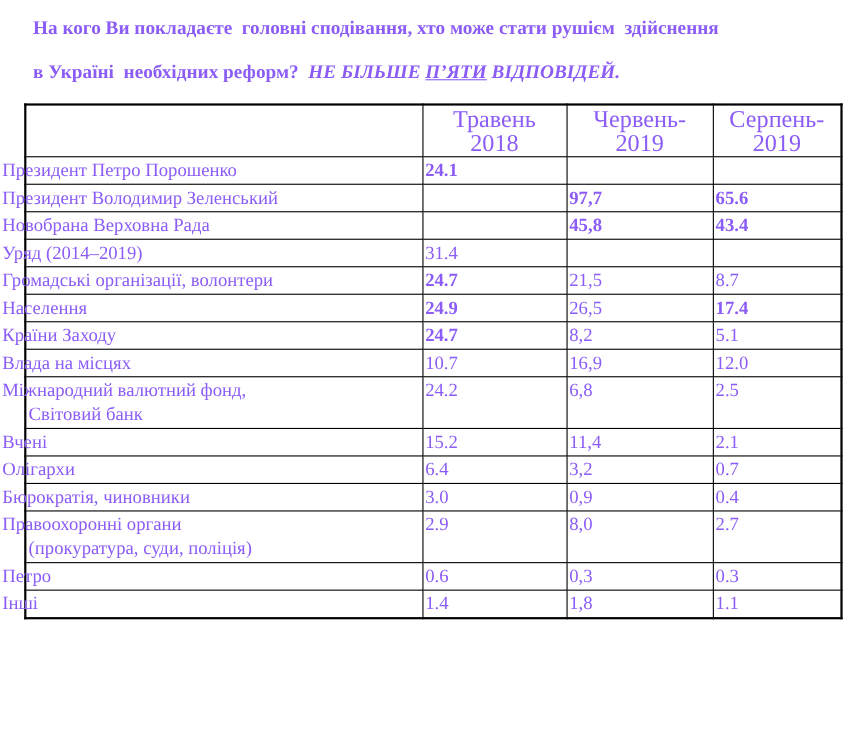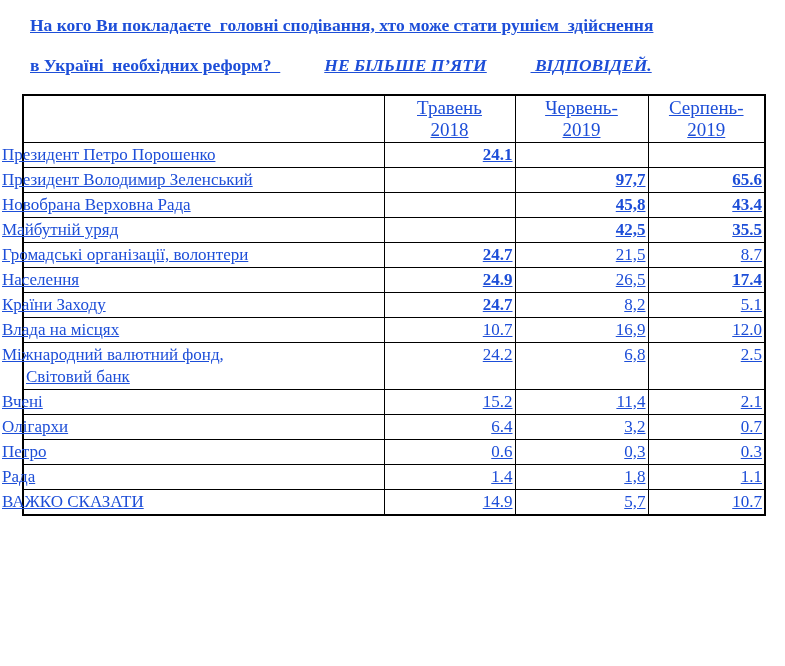--- a/index.html
+++ b/index.html
@@ -2,60 +2,59 @@
 <html><head>
 <meta charset="utf-8">
 <style>
   * { margin: 0; padding: 0; box-sizing: border-box; }
   html, body { background: #ffffff; }
   .page {
     position: relative;
     width: 785px;
     height: 666px;
     background: #ffffff;
-    color: #1d4ed8;
+    color: #8b5cf6;
     font-family: "Liberation Serif", "DejaVu Serif", serif;
     overflow: hidden;
-    text-decoration: underline;
   }
   .title {
     padding: 5px 20px 0 30px;
     font-size: 17.5px;
     font-weight: bold;
     line-height: 40px;
     white-space: pre-wrap;
   }
-  .title .ital { font-style: italic; margin-left: 44px; }
+  .title .ital { font-style: italic; }
   .title .ital-u { font-style: italic; text-decoration: underline; }
   table.survey {
     border-collapse: collapse;
     table-layout: fixed;
     width: 742px;
     margin: 9px 0 0 22px;
     border: 2px solid #000000;
     font-size: 17px;
   }
   table.survey td, table.survey th {
     border: 1px solid #000000;
     vertical-align: top;
     line-height: 22px;
     padding: 1px 2px;
     font-weight: normal;
   }
   th.colhead {
     text-align: center;
     white-space: pre-line;
-    font-size: 19px;
+    font-size: 22px;
   }
   td.label {
     padding-left: 68px;
     text-indent: -24px;
     white-space: pre-wrap;
   }
-  td.val { text-align: right; }
+  td.val { text-align: left; }
   td.val.b { font-weight: bold; }
   col.c-label { width: 361px; }
   col.c-v1 { width: 131px; }
   col.c-v2 { width: 133px; }
   col.c-v3 { width: 117px; }
 </style>
 </head>
 <body>
 
 <div class="page">
@@ -94,24 +93,24 @@
       <td class="val b">97,7</td>
       <td class="val b">65.6</td>
     </tr>
         <tr>
       <td class="label">Новобрана Верховна Рада</td>
       <td class="val"></td>
       <td class="val b">45,8</td>
       <td class="val b">43.4</td>
     </tr>
         <tr>
-      <td class="label">Майбутній уряд</td>
+      <td class="label">Уряд (2014–2019)</td>
+      <td class="val">31.4</td>
       <td class="val"></td>
-      <td class="val b">42,5</td>
-      <td class="val b">35.5</td>
+      <td class="val"></td>
     </tr>
         <tr>
       <td class="label">Громадські організації, волонтери</td>
       <td class="val b">24.7</td>
       <td class="val">21,5</td>
       <td class="val">8.7</td>
     </tr>
         <tr>
       <td class="label">Населення</td>
       <td class="val b">24.9</td>
@@ -143,33 +142,40 @@
       <td class="val">11,4</td>
       <td class="val">2.1</td>
     </tr>
         <tr>
       <td class="label">Олігархи</td>
       <td class="val">6.4</td>
       <td class="val">3,2</td>
       <td class="val">0.7</td>
     </tr>
         <tr>
+      <td class="label">Бюрократія, чиновники</td>
+      <td class="val">3.0</td>
+      <td class="val">0,9</td>
+      <td class="val">0.4</td>
+    </tr>
+        <tr>
+      <td class="label">Правоохоронні органи
+(прокуратура, суди, поліція)</td>
+      <td class="val">2.9</td>
+      <td class="val">8,0</td>
+      <td class="val">2.7</td>
+    </tr>
+        <tr>
       <td class="label">Петро</td>
       <td class="val">0.6</td>
       <td class="val">0,3</td>
       <td class="val">0.3</td>
     </tr>
         <tr>
-      <td class="label">Рада</td>
+      <td class="label">Інші</td>
       <td class="val">1.4</td>
       <td class="val">1,8</td>
       <td class="val">1.1</td>
-    </tr>
-        <tr>
-      <td class="label">ВАЖКО СКАЗАТИ</td>
-      <td class="val">14.9</td>
-      <td class="val">5,7</td>
-      <td class="val">10.7</td>
     </tr>
       </tbody>
   </table>
 
 </div>
 
 </body></html>

